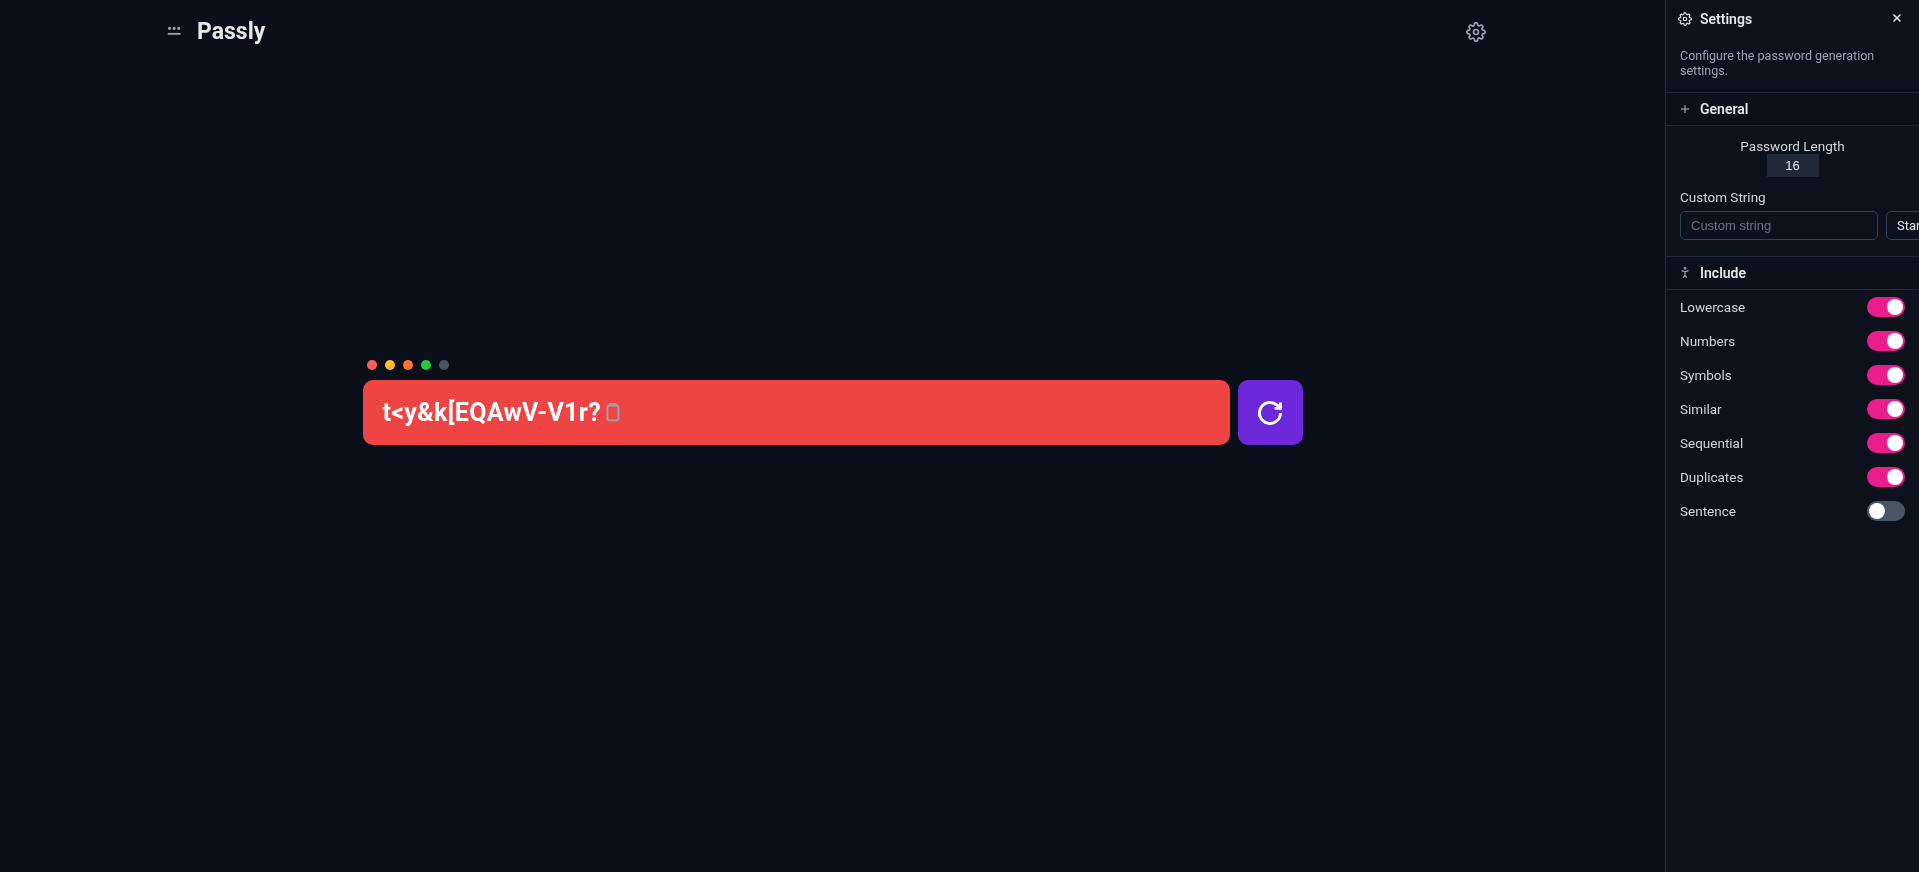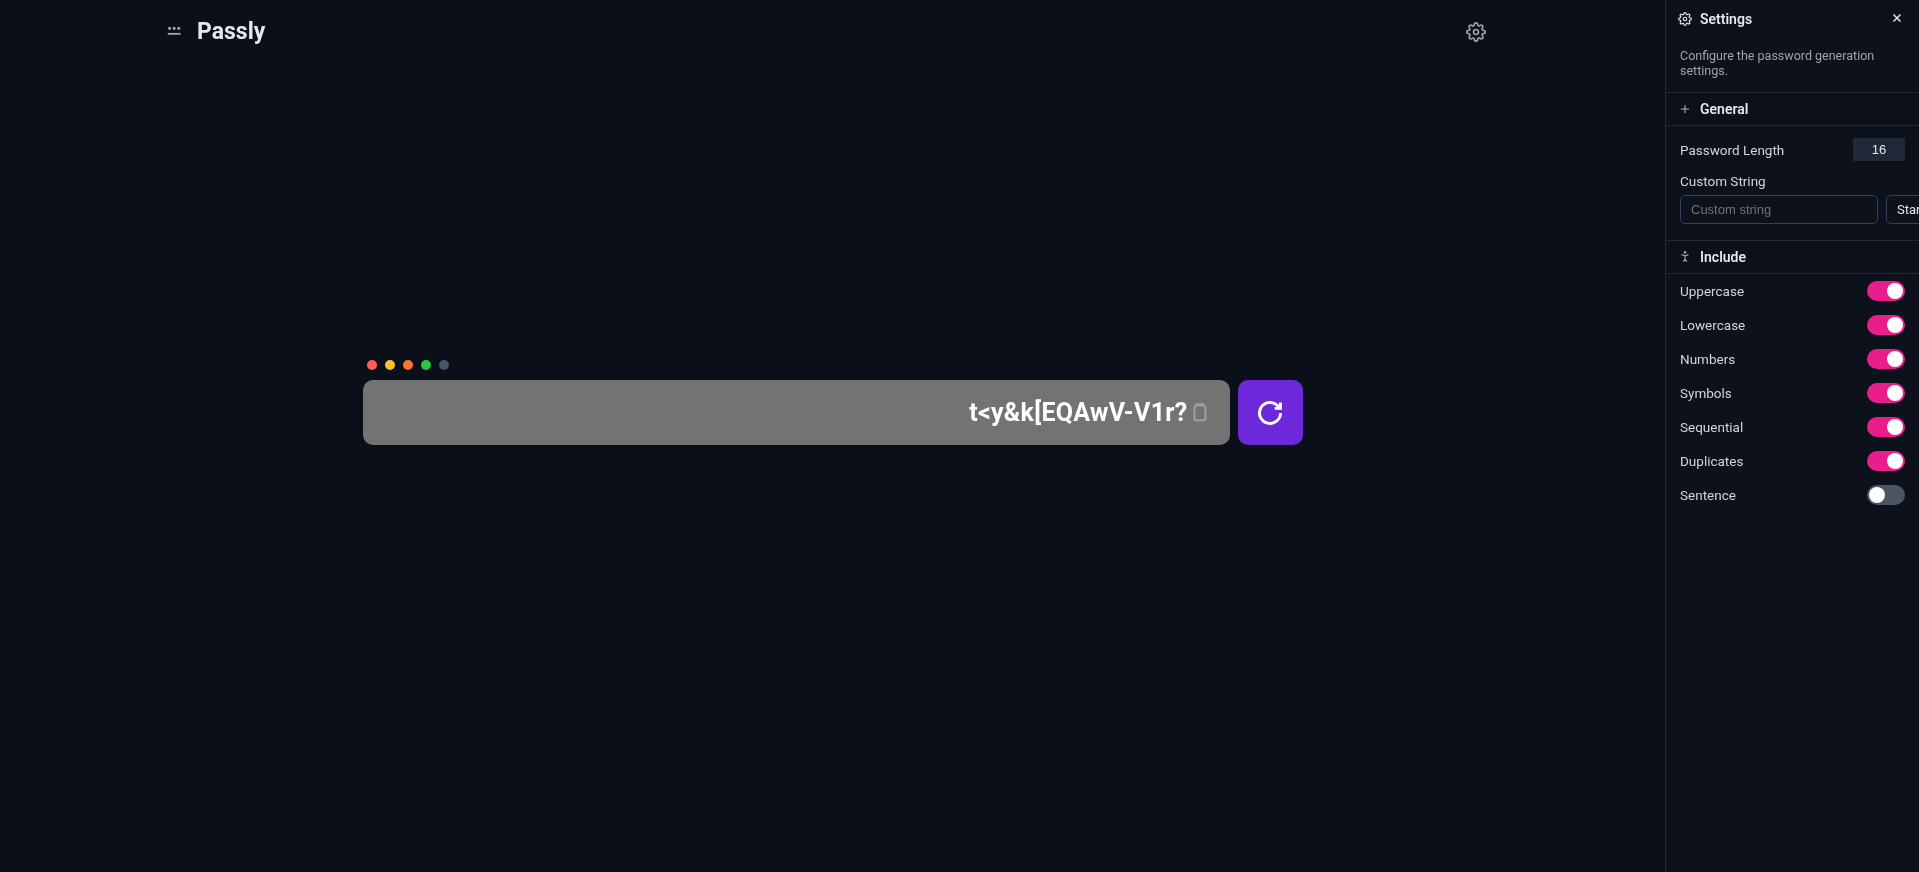--- a/index.html
+++ b/index.html
@@ -72,27 +72,27 @@
     .dot.yellow { background: #febc2e; }
     .dot.orange { background: #ff5f57; filter: hue-rotate(20deg) brightness(1.1); }
     .dot.green { background: #28c840; }
     .dot.gray { background: #4b5563; }
     .row {
       display: flex;
       gap: 8px;
     }
     .pw-box {
       flex: 1;
-      background: #737373;
+      background: #ef4444;
       border-radius: 10px;
       display: flex;
       align-items: center;
       padding: 0 20px;
       height: 65px;
-      justify-content: flex-end;
+      justify-content: flex-start;
     }
     .pw-text {
       font-size: 25px;
       font-weight: 700;
       color: #ffffff;
       letter-spacing: 0.3px;
     }
     .copy-btn {
       color: #9ca3af;
       cursor: pointer;
@@ -164,20 +164,21 @@
     }
     .section-header svg { color: #9ca3af; }
     .section-body {
       padding: 12px 14px 16px;
     }
     .form-row {
       display: flex;
       align-items: center;
       justify-content: space-between;
       margin-bottom: 12px;
+      flex-direction: column;
     }
     .form-label {
       color: #d1d5db;
       font-size: 13.5px;
     }
     .num-input {
       width: 52px;
       background: #1f2937;
       border: none;
       border-radius: 0;
@@ -345,33 +346,33 @@
   <div class="section-header">
     <svg width="14" height="14" viewBox="0 0 24 24" fill="none" stroke="currentColor" stroke-width="2">
       <circle cx="12" cy="4" r="1.5"></circle>
       <path d="M6 8l6 2 6-2M12 10v6M9 20l3-4 3 4"></path>
     </svg>
     <span class="section-header-label">Include</span>
   </div>
 
   <div id="toggles">
       <div class="toggle-row">
-        <span class="toggle-label">Uppercase</span>
-        <div class="toggle on"></div>
-      </div>
-      <div class="toggle-row">
         <span class="toggle-label">Lowercase</span>
         <div class="toggle on"></div>
       </div>
       <div class="toggle-row">
         <span class="toggle-label">Numbers</span>
         <div class="toggle on"></div>
       </div>
       <div class="toggle-row">
         <span class="toggle-label">Symbols</span>
+        <div class="toggle on"></div>
+      </div>
+      <div class="toggle-row">
+        <span class="toggle-label">Similar</span>
         <div class="toggle on"></div>
       </div>
       <div class="toggle-row">
         <span class="toggle-label">Sequential</span>
         <div class="toggle on"></div>
       </div>
       <div class="toggle-row">
         <span class="toggle-label">Duplicates</span>
         <div class="toggle on"></div>
       </div>

